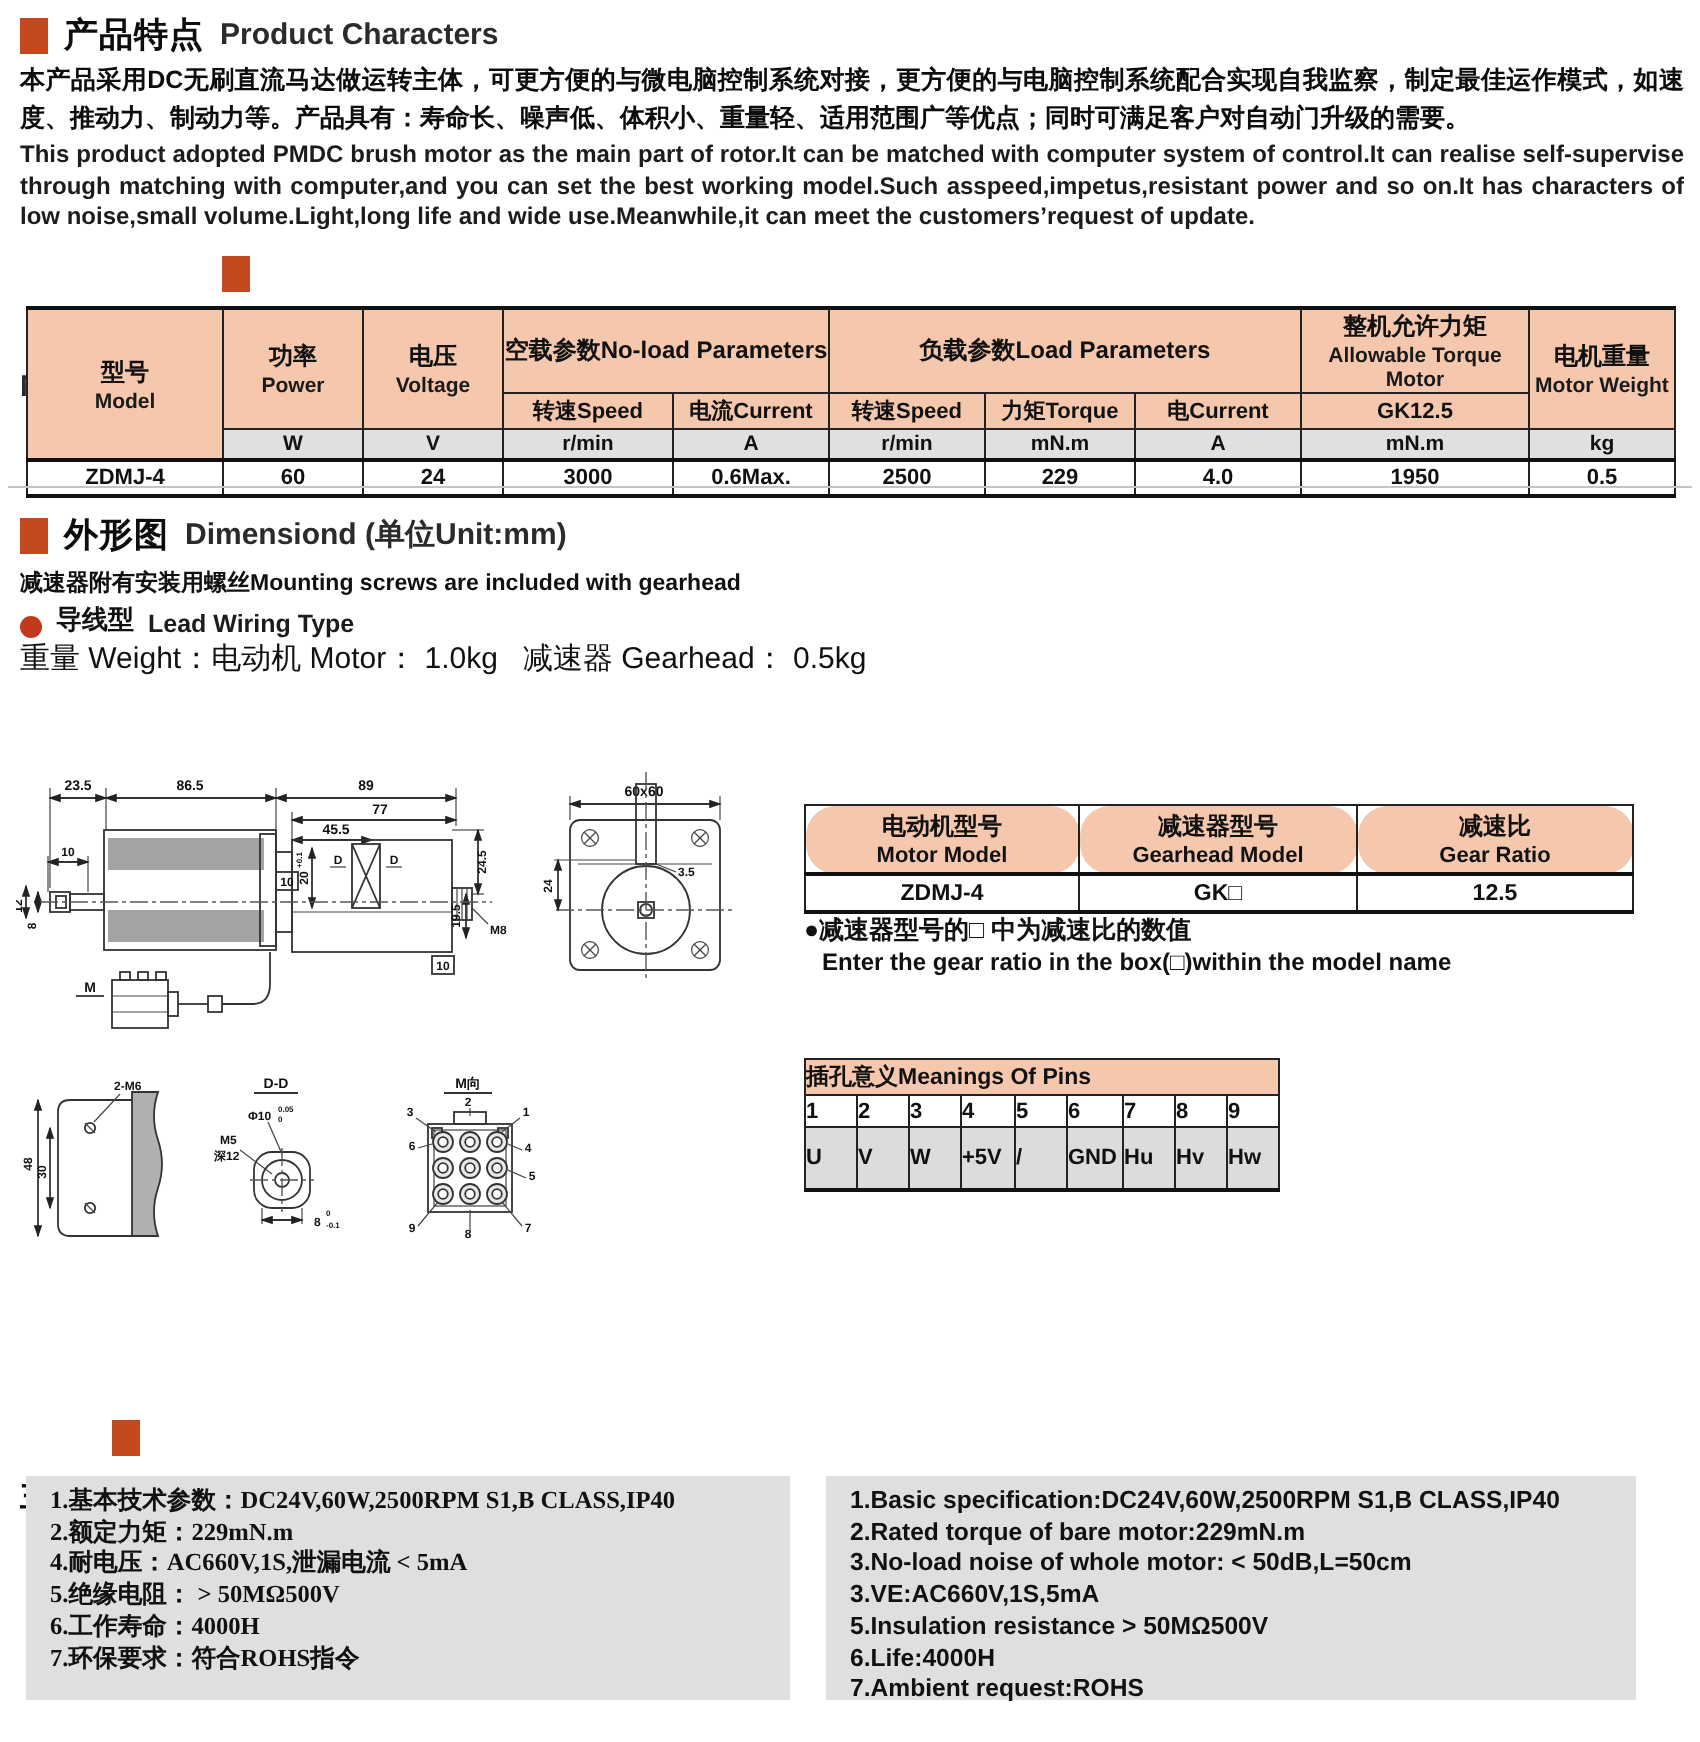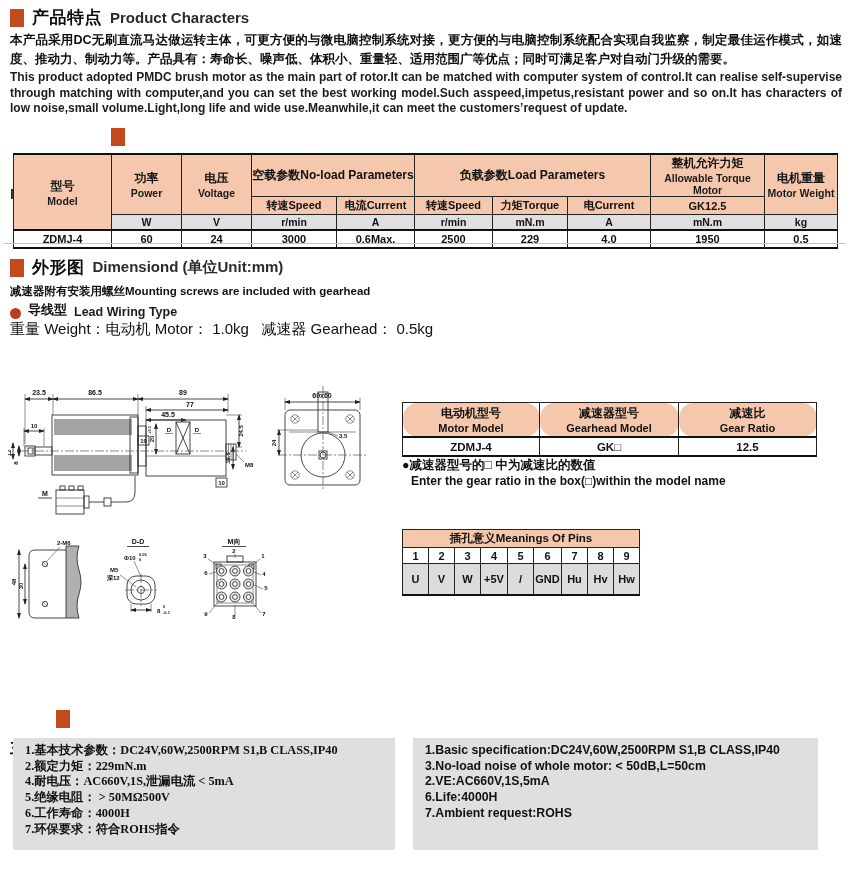--- a/index.html
+++ b/index.html
@@ -38,21 +38,21 @@
         border-top:1.5px solid #111;border-bottom:2px solid #111;}
   .gear td{border:1px solid #222;text-align:center;vertical-align:middle;padding:0;}
   .gear .gh td{height:33px;font-size:12px;font-weight:bold;border-bottom:2px solid #111;border-radius:15px;}
   .gear .gd td{height:17px;font-size:11.5px;font-weight:bold;background:#fff;}
   .gear-note{position:absolute;left:402px;top:457px;font-size:12.5px;line-height:16px;}
   .gear-note .l1{font-weight:bold;white-space:pre-wrap;}
   .gear-note .l2{font-weight:bold;margin-left:9px;font-size:12px;}
   
   .pins{position:absolute;left:402px;top:529px;width:237px;
         border-top:1.5px solid #111;border-bottom:2px solid #111;}
-  .pins td{border:1px solid #222;text-align:center;vertical-align:middle;padding:0;}
+  .pins td{border:1px solid #222;vertical-align:middle;padding:0;}
   .pins .pt td{height:17px;font-size:11.5px;font-weight:bold;}
   .pins .pn td{height:15px;font-size:11px;font-weight:bold;background:#fff;}
   .pins .pv td{height:30px;font-size:11px;font-weight:bold;background:#DCDCDC;}
   
   .gbox{position:absolute;top:738px;height:112px;background:#DFDFDF;
         font-size:12.3px;line-height:15.7px;font-weight:bold;padding:5px 0 0 12px;box-sizing:border-box;}
   .gbox div{white-space:pre-wrap;}
   
   #drawsvg{position:absolute;left:8px;top:368px;}
   text{fill:#111;font-family:"Liberation Sans",sans-serif;}
@@ -462,19 +462,21 @@
   <div class="gbox" style="left:13px;width:382px;font-family:Liberation Serif, serif;">
     <div>1.基本技术参数：DC24V,60W,2500RPM S1,B CLASS,IP40</div>
     <div>2.额定力矩：229mN.m</div>
     <div>4.耐电压：AC660V,1S,泄漏电流 &lt; 5mA</div>
     <div>5.绝缘电阻： &gt; 50MΩ500V</div>
     <div>6.工作寿命：4000H</div>
     <div>7.环保要求：符合ROHS指令</div>
   </div>
   <div class="gbox" style="left:413px;width:405px;">
     <div>1.Basic specification:DC24V,60W,2500RPM S1,B CLASS,IP40</div>
+    <div>2.Rated torque of bare motor:229mN.m</div>
     <div>3.No-load noise of whole motor: &lt; 50dB,L=50cm</div>
-    <div>2.VE:AC660V,1S,5mA</div>
+    <div>3.VE:AC660V,1S,5mA</div>
+    <div>5.Insulation resistance &gt; 50MΩ500V</div>
     <div>6.Life:4000H</div>
     <div>7.Ambient request:ROHS</div>
   </div>
 
 </div>
 
 </body></html>

